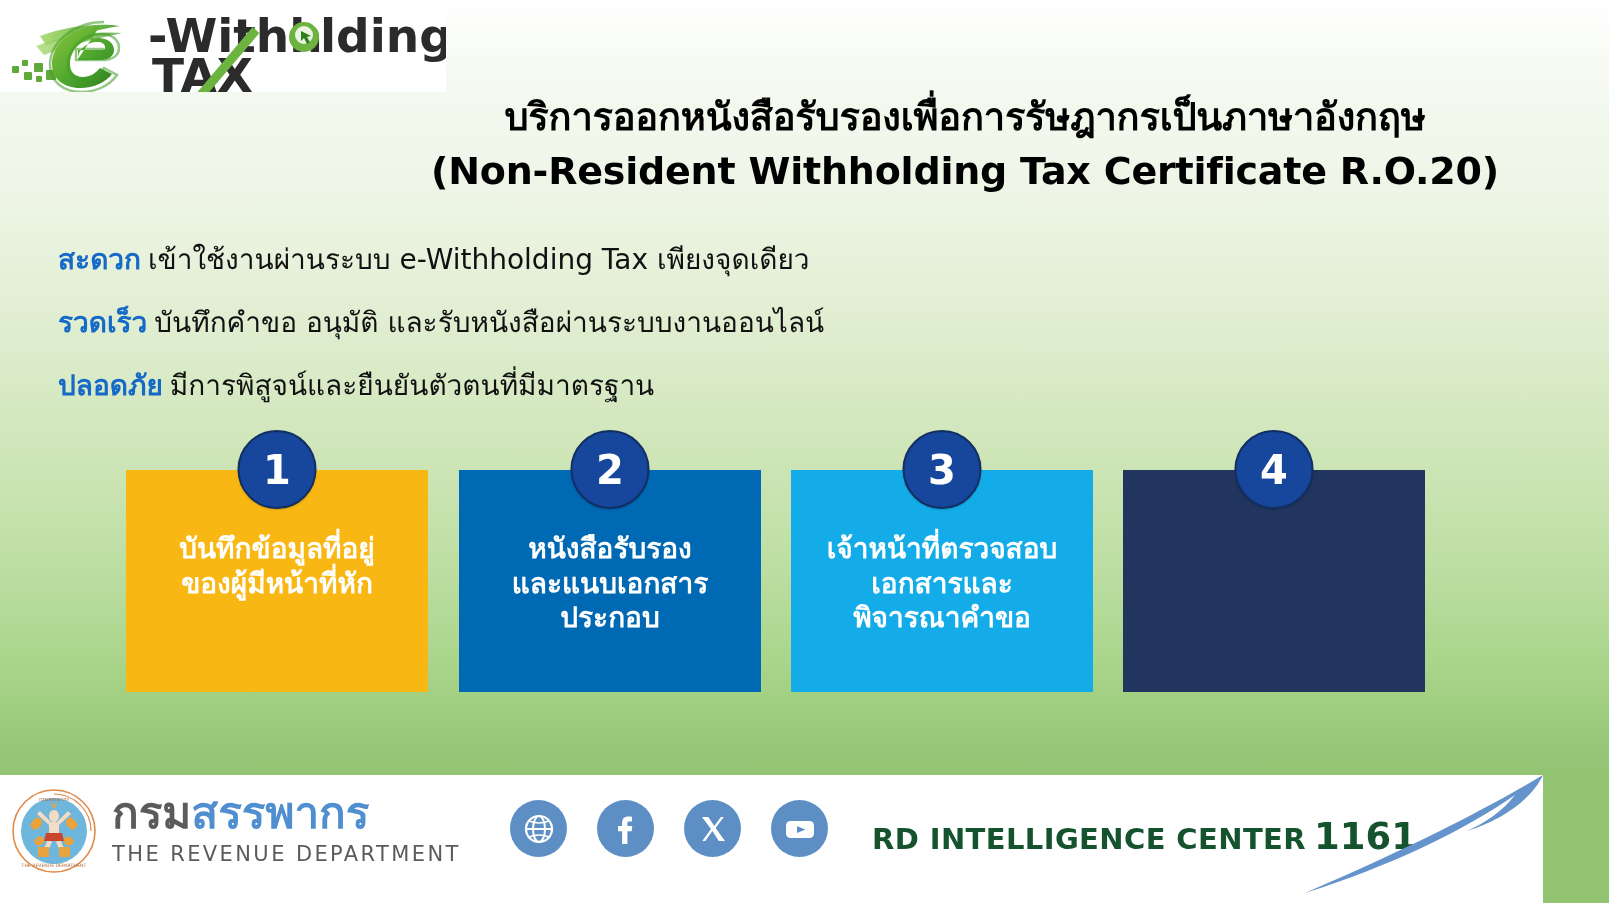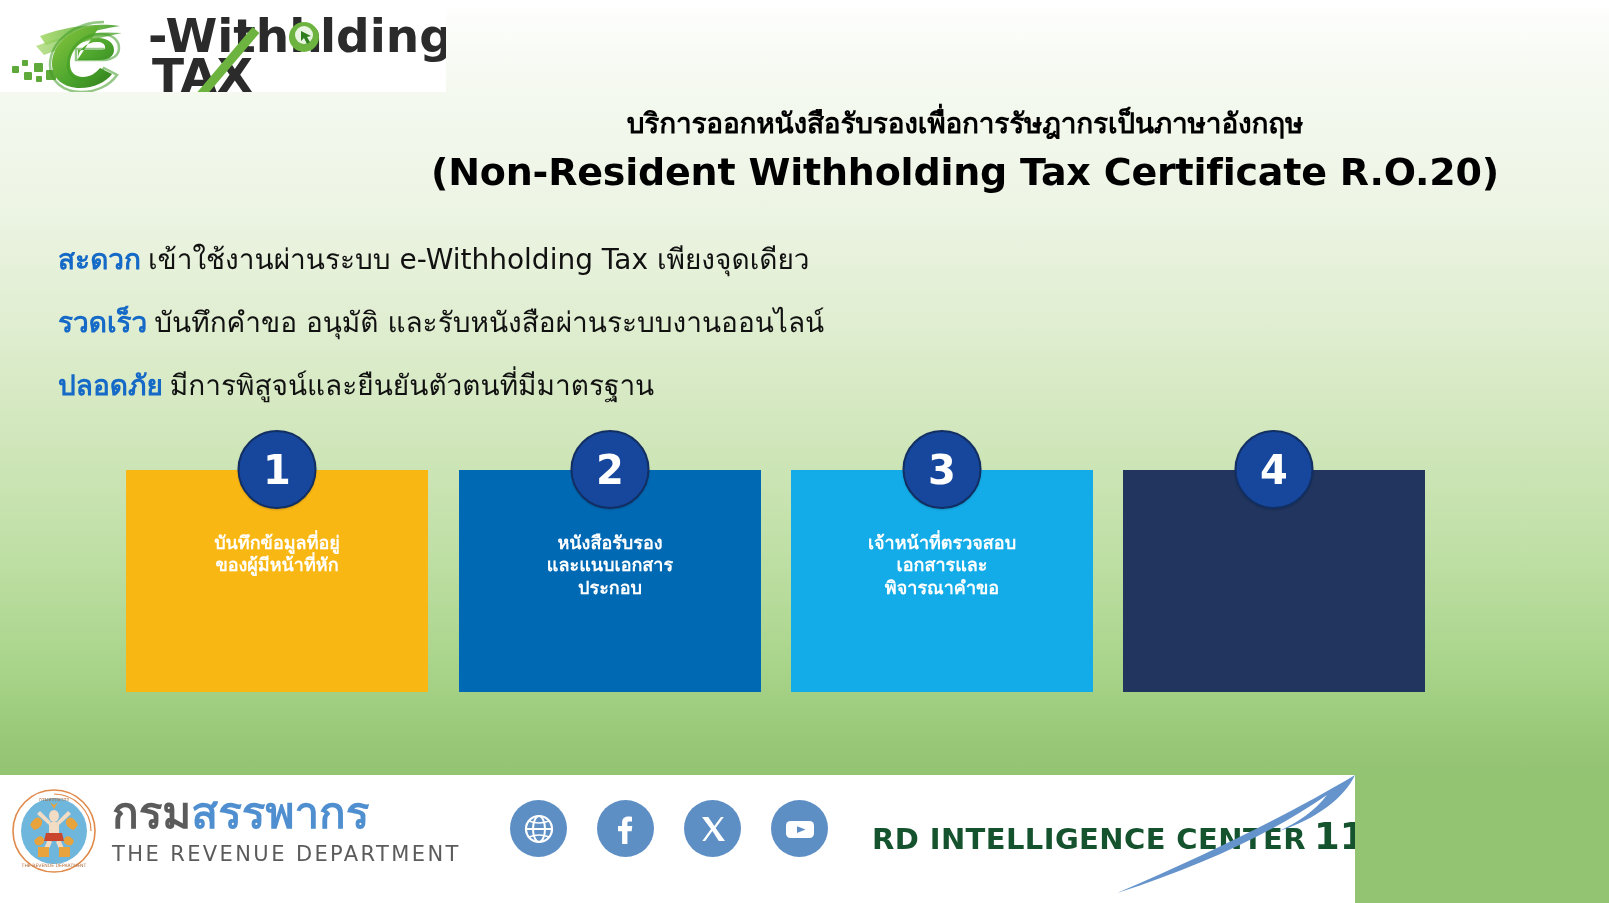--- a/index.html
+++ b/index.html
@@ -38,21 +38,21 @@
     width:1270px;
     text-align:center;
   }
   .title-th, .title-en {
     font-weight:bold;
     color:#000000;
     letter-spacing:-0.2px;
     line-height:1.14;
     white-space:nowrap;
   }
-  .title-th { font-size:28px;margin-top:12px; }
+  .title-th { font-size:38px; }
   .title-en { font-size:38px; margin-top:11px; }
 
   
   .bullets {
     position:absolute; left:58px; top:214px; width:1200px;margin-top:32px;
   }
   .bullet-row {
     font-size:28px;
     color:#1a1a1a;
     line-height:1.0;
@@ -100,30 +100,30 @@
     z-index:3;
     box-shadow:0 1px 2px rgba(0,0,0,0.18);
   }
   .step-body {
     position:absolute;
     left:0; right:0;
     top:62px;
     padding:0 6px;
     text-align:center;
     color:#ffffff;
-    font-size:18px;
+    font-size:28px;
     font-weight:bold;
     line-height:1.24;
   }
   .step-body div { white-space:nowrap; }
 
   
   .footer {
     position:absolute; left:0; top:775px;
-    width:1355px; height:128px;
+    width:1543px; height:128px;
     background:#ffffff;
     overflow:hidden;
   }
   .seal {
     position:absolute; left:12px; top:14px;
     width:84px; height:84px;
   }
   .rd-name {
     position:absolute; left:112px; top:16px;
     width:370px;

